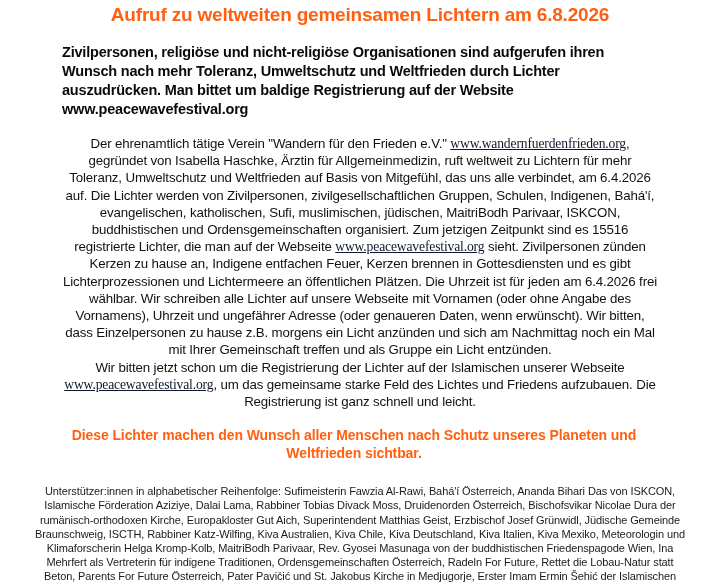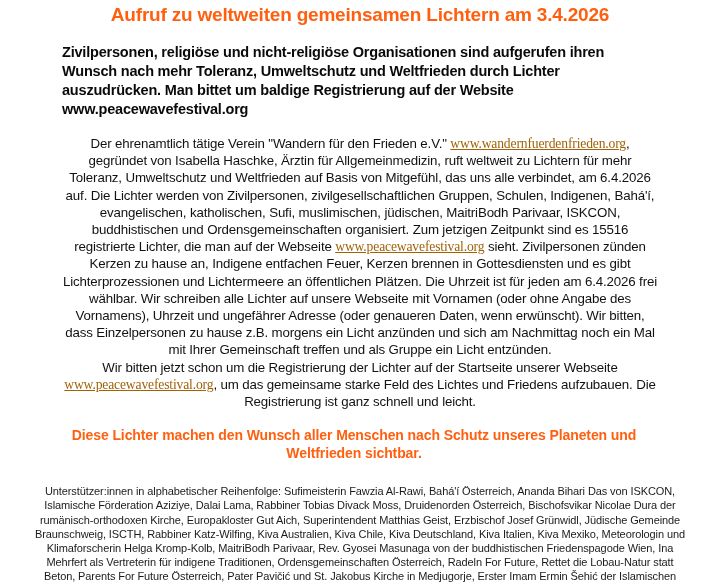--- a/index.html
+++ b/index.html
@@ -59,21 +59,21 @@
   }
   .body-copy p {
     margin: 0;
   }
   .body-copy p + p {
     margin-top: 0px;
   }
 
   a.ext-link,
   .ext-link {
-    color: #a16207;
+    color: #0f172a;
     text-decoration: underline;
     font-family: "Liberation Serif", serif;
     font-size: 13.6px;
   }
 
   
   .emphasis {
     margin: 16px 70px 0 58px;
     text-align: center;
     color: #ff5f0f;
@@ -91,27 +91,27 @@
     line-height: 14.2px;
     color: #1a1a1a;
     letter-spacing: -0.1px;
   }
 </style>
 </head>
 <body>
 
 <div class="page">
 
-  <h1 class="headline">Aufruf zu weltweiten gemeinsamen Lichtern am 3.4.2026</h1>
+  <h1 class="headline">Aufruf zu weltweiten gemeinsamen Lichtern am 6.8.2026</h1>
 
   <div class="lead">Zivilpersonen, religiöse und nicht-religiöse Organisationen sind aufgerufen ihren Wunsch nach mehr Toleranz, Umweltschutz und Weltfrieden durch Lichter auszudrücken. Man bittet um baldige Registrierung auf der Website www.peacewavefestival.org</div>
 
   <div class="body-copy">
     <p><span>Der ehrenamtlich tätige Verein "Wandern für den Frieden e.V." </span><a class="ext-link" href="#">www.wandernfuerdenfrieden.org</a><span>, gegründet von Isabella Haschke, Ärztin für Allgemeinmedizin, ruft weltweit zu Lichtern für mehr Toleranz, Umweltschutz und Weltfrieden auf Basis von Mitgefühl, das uns alle verbindet, am 6.4.2026 auf. Die Lichter werden von Zivilpersonen, zivilgesellschaftlichen Gruppen, Schulen, Indigenen, Bahá'í, evangelischen, katholischen, Sufi, muslimischen, jüdischen, MaitriBodh Parivaar, ISKCON, buddhistischen und Ordensgemeinschaften organisiert. Zum jetzigen Zeitpunkt sind es 15516 registrierte Lichter, die man auf der Webseite </span><a class="ext-link" href="#">www.peacewavefestival.org</a><span> sieht. Zivilpersonen zünden Kerzen zu hause an, Indigene entfachen Feuer, Kerzen brennen in Gottesdiensten und es gibt Lichterprozessionen und Lichtermeere an öffentlichen Plätzen. Die Uhrzeit ist für jeden am 6.4.2026 frei wählbar. Wir schreiben alle Lichter auf unsere Webseite mit Vornamen (oder ohne Angabe des Vornamens), Uhrzeit und ungefährer Adresse (oder genaueren Daten, wenn erwünscht). Wir bitten, dass Einzelpersonen zu hause z.B. morgens ein Licht anzünden und sich am Nachmittag noch ein Mal mit Ihrer Gemeinschaft treffen und als Gruppe ein Licht entzünden.</span></p>
 
-    <p><span>Wir bitten jetzt schon um die Registrierung der Lichter auf der Startseite unserer Webseite </span><a class="ext-link" href="#">www.peacewavefestival.org</a><span>, um das gemeinsame starke Feld des Lichtes und Friedens aufzubauen. Die Registrierung ist ganz schnell und leicht.</span></p>
+    <p><span>Wir bitten jetzt schon um die Registrierung der Lichter auf der Islamischen unserer Webseite </span><a class="ext-link" href="#">www.peacewavefestival.org</a><span>, um das gemeinsame starke Feld des Lichtes und Friedens aufzubauen. Die Registrierung ist ganz schnell und leicht.</span></p>
   </div>
 
   <div class="emphasis">Diese Lichter machen den Wunsch aller Menschen nach Schutz unseres Planeten und Weltfrieden sichtbar.</div>
 
   <div class="supporters">Unterstützer:innen in alphabetischer Reihenfolge: Sufimeisterin Fawzia Al-Rawi, Bahá'í Österreich, Ananda Bihari Das von ISKCON, Islamische Förderation Aziziye, Dalai Lama, Rabbiner Tobias Divack Moss, Druidenorden Österreich, Bischofsvikar Nicolae Dura der rumänisch-orthodoxen Kirche, Europakloster Gut Aich, Superintendent Matthias Geist, Erzbischof Josef Grünwidl, Jüdische Gemeinde Braunschweig, ISCTH, Rabbiner Katz-Wilfing, Kiva Australien, Kiva Chile, Kiva Deutschland, Kiva Italien, Kiva Mexiko, Meteorologin und Klimaforscherin Helga Kromp-Kolb, MaitriBodh Parivaar, Rev. Gyosei Masunaga von der buddhistischen Friedenspagode Wien, Ina Mehrfert als Vertreterin für indigene Traditionen, Ordensgemeinschaften Österreich, Radeln For Future, Rettet die Lobau-Natur statt Beton, Parents For Future Österreich, Pater Pavičić und St. Jakobus Kirche in Medjugorje, Erster Imam Ermin Šehić der Islamischen Glaubensgemeinschaft Österreich, Anja Spengler vom Geistigen Rat der Bahá'í Österreich, Vienna Business School Augarten und Weihbischof Stephan Turnovszky.</div>
 
 </div>
 
 </body></html>

